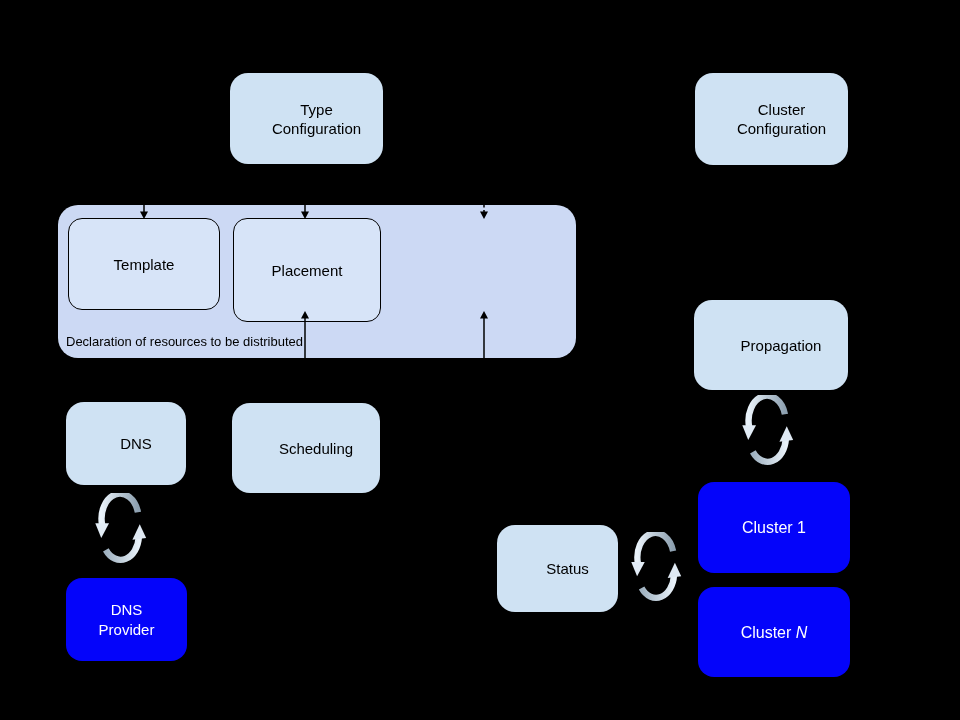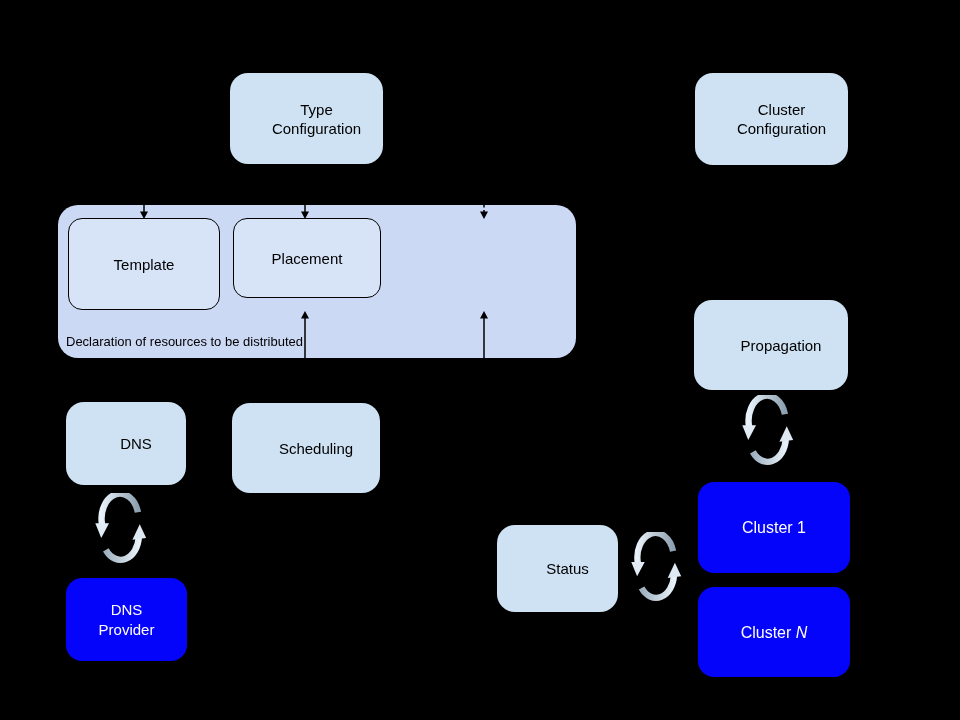--- a/index.html
+++ b/index.html
@@ -26,21 +26,21 @@
   .caption{
     position:absolute;left:8px;bottom:9px;font-size:13px;line-height:15px;
     color:var(--text-dark,#000);white-space:nowrap;
     font-family:"Liberation Sans","DejaVu Sans",sans-serif;
   }
   .arrows{position:absolute;left:0;top:0;pointer-events:none;}
   
   #type-config{left:230px;top:73px;width:153px;height:91px;}
   #cluster-config{left:695px;top:73px;width:153px;height:92px;}
   #template{left:10px;top:13px;width:152px;height:92px;}
-  #placement{left:175px;top:13px;width:148px;height:80px;}
+  #placement{left:175px;top:13px;width:148px;height:104px;}
   #overrides{left:350px;top:13px;width:152px;height:92px;background:var(--inner-box,#d7e4f8);border-radius:14px;}
   #overrides .sub{display:block;font-size:12px;line-height:14px;}
   #overrides .main{display:block;font-size:15px;line-height:18px;}
   .overrides-border{position:absolute;left:0;top:0;width:100%;height:100%;}
   #dns{left:66px;top:402px;width:120px;height:83px;}
   #scheduling{left:232px;top:403px;width:148px;height:90px;}
   #dns-provider{left:66px;top:578px;width:121px;height:83px;font-weight:normal;font-size:15px;line-height:20px;}
   #policy{left:248px;top:578px;width:119px;height:83px;border:1px solid #000;}
   #status{left:497px;top:525px;width:121px;height:87px;}
   #propagation{left:694px;top:300px;width:154px;height:90px;}

